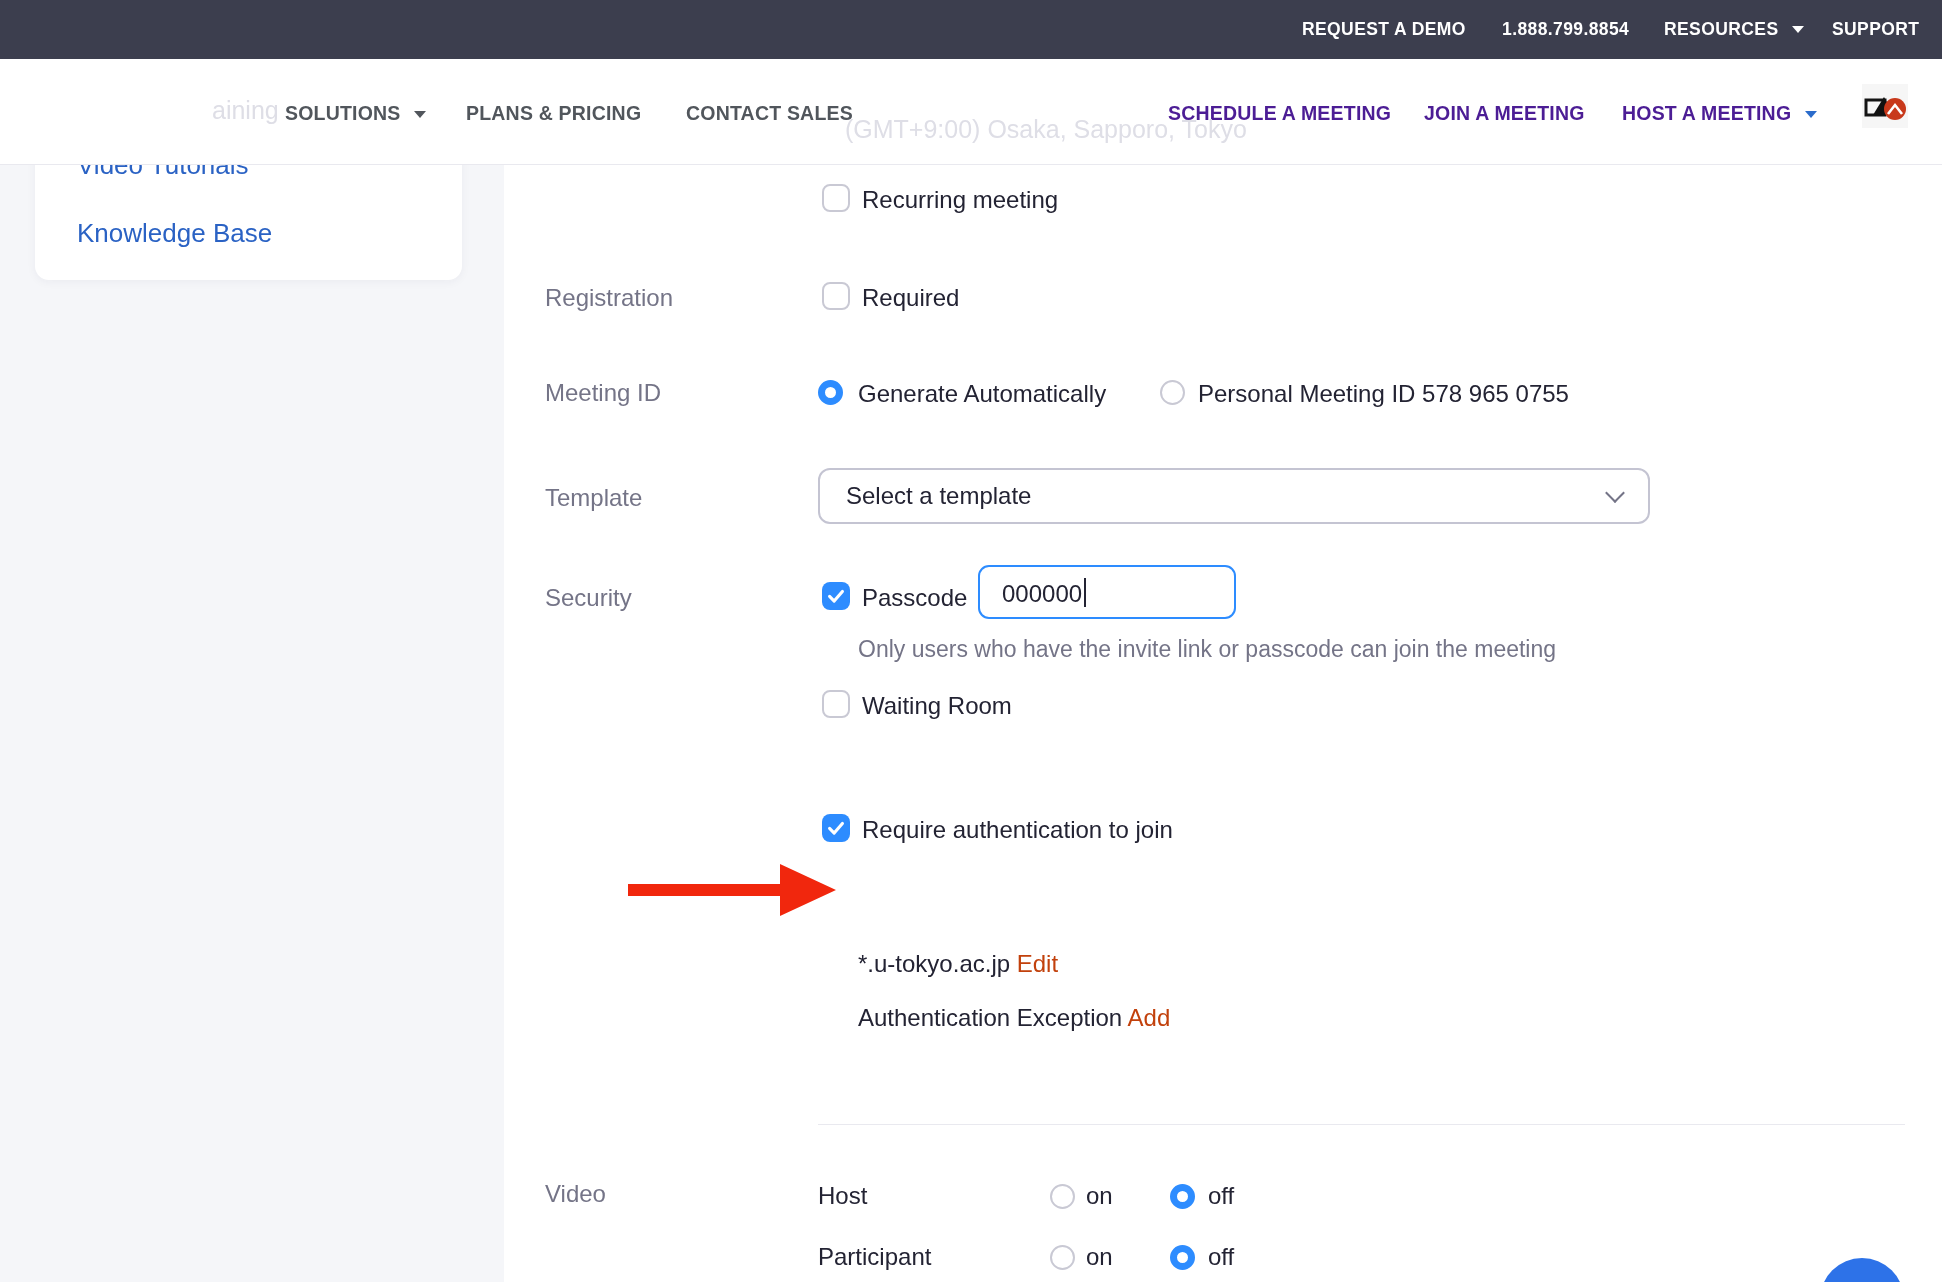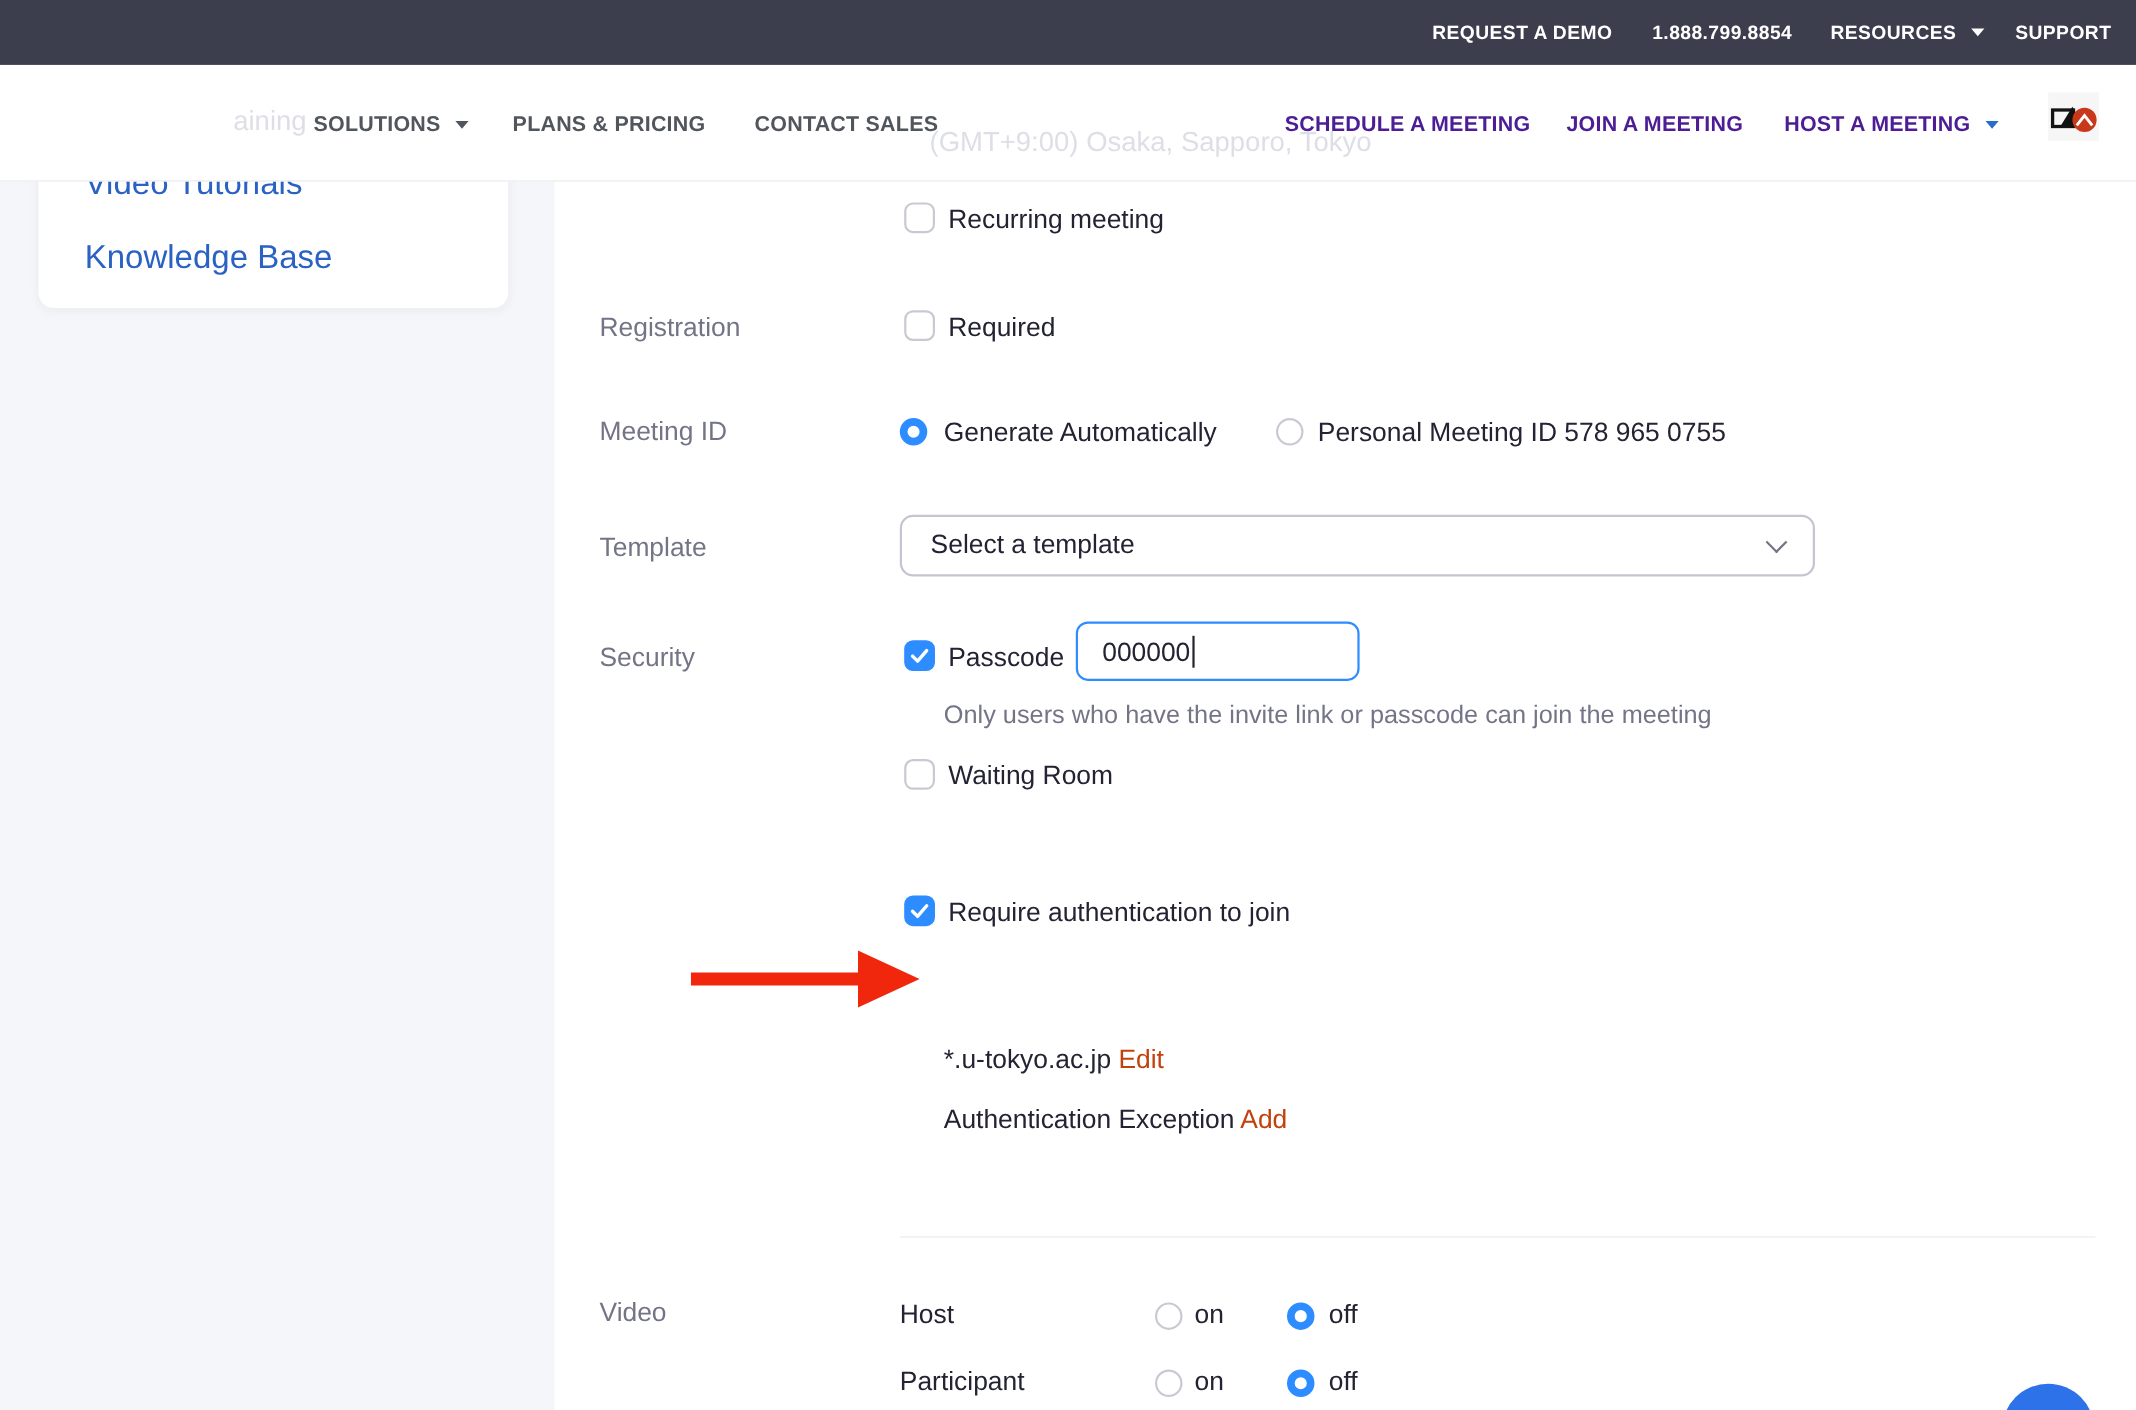--- a/index.html
+++ b/index.html
@@ -25,21 +25,21 @@
              border-right:6px solid transparent;border-top:7px solid #51565C;margin-left:8px;vertical-align:2px;}
   .nav-caret.blue{border-top-color:#2B6CCB;}
   .ghost{position:absolute;color:#DEDEE6;white-space:nowrap;z-index:1;}
 
   .avatar{position:absolute;left:1862px;top:25px;width:46px;height:44px;background:#f6f6f6;cursor:pointer;}
 
   
   .sidebar-bg{position:absolute;left:0;top:164px;width:504px;height:1118px;background:#F5F6F9;z-index:1;}
   .side-card{position:absolute;left:35px;top:118px;width:427px;height:162px;background:#fff;
              border-radius:14px;box-shadow:0 2px 10px rgba(40,40,80,.05);z-index:2;}
-  .side-link{position:absolute;left:42px;font-size:30px;color:#2A62C4;white-space:nowrap;cursor:pointer;}
+  .side-link{position:absolute;left:42px;font-size:26px;color:#2A62C4;white-space:nowrap;cursor:pointer;}
 
   
   .flabel{position:absolute;font-size:24px;color:#747487;white-space:nowrap;}
   .ftext{position:absolute;font-size:24px;color:#232333;white-space:nowrap;}
   .fhelp{position:absolute;font-size:23px;color:#747487;white-space:nowrap;}
 
   .checkbox{position:absolute;width:28px;height:28px;border:2px solid #C9C9D4;border-radius:8px;
             background:#fff;box-sizing:border-box;cursor:pointer;}
   .checkbox.checked{background:#2D8CFF;border:none;}
   .checkbox.checked svg{position:absolute;left:3px;top:3px;}

